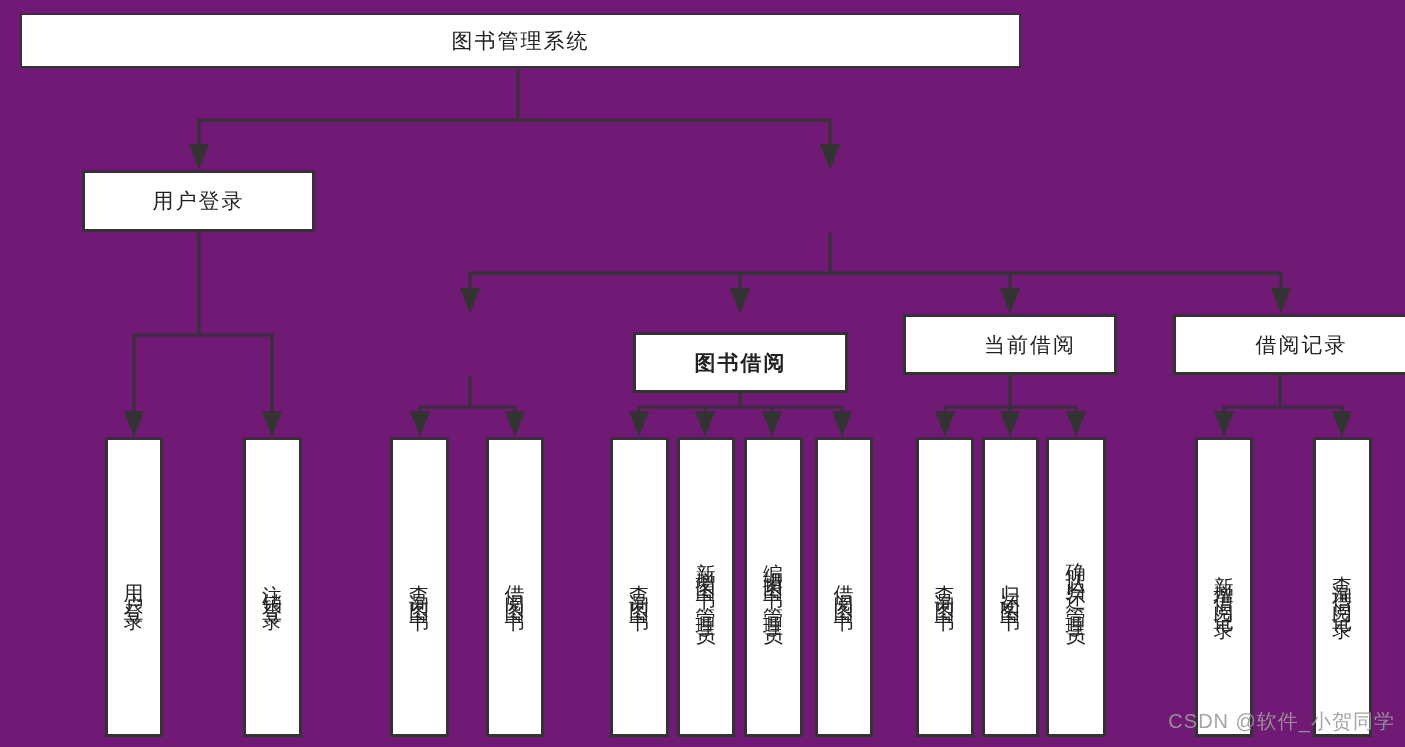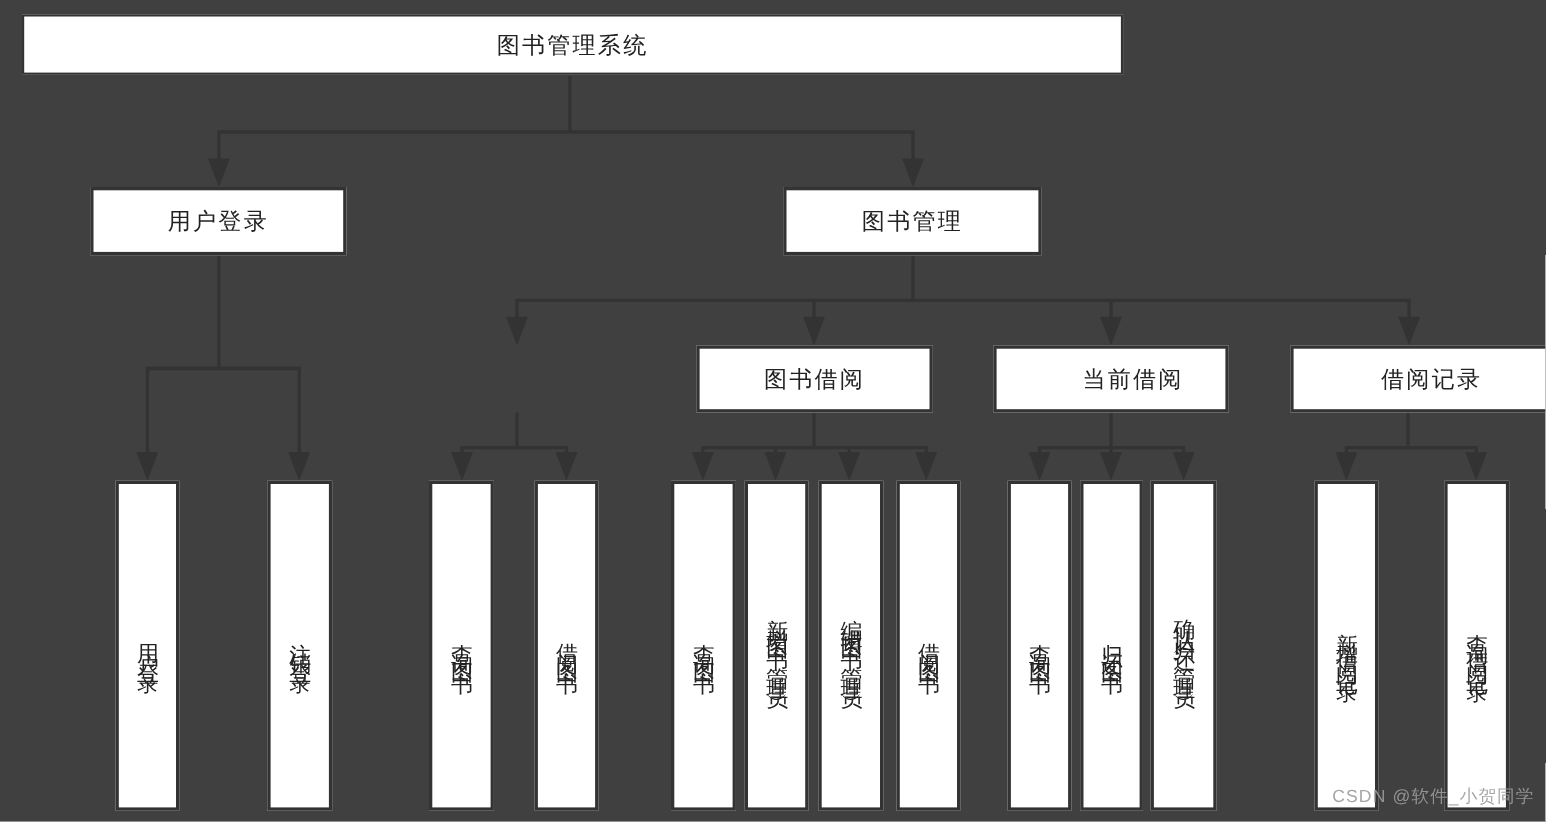--- a/index.html
+++ b/index.html
@@ -1,19 +1,19 @@
 <!DOCTYPE html>
 <html><head>
 <meta charset="utf-8">
 <style>
   html,body{margin:0;padding:0;background:#fff;}
   .canvas{
     position:relative;
     width:1405px;height:747px;
-    background:#404040;
+    background:#701a75;
     font-family:"Liberation Sans","DejaVu Sans",sans-serif;
     color:#222222;
     overflow:hidden;
   }
   svg.connectors{position:absolute;left:0;top:0;z-index:1;}
   .node{
     position:absolute;
     box-sizing:border-box;
     border:3px solid #333333;
     background:#ffffff;
@@ -43,21 +43,21 @@
     letter-spacing:9px;
     line-height:1;
     color:#222222;
     white-space:nowrap;
   }
   .watermark{
     position:absolute;
     right:10px;
     bottom:12px;
     z-index:5;
-    font-size:16px;
+    font-size:20px;
     color:#9b9b9b;
     opacity:0.9;
     letter-spacing:1px;
     pointer-events:none;
   }
 </style>
 </head>
 <body>
 
 <div class="canvas">
@@ -106,23 +106,22 @@
 
     <path d="M1280,375 V407"></path>
     <path d="M1224,415 V407 H1342 V415"></path>
     <polygon points="1214,411 1234,411 1224,437" fill="#333333" stroke="none"></polygon>
     <polygon points="1332,411 1352,411 1342,437" fill="#333333" stroke="none"></polygon>
   </svg>
 
   <div class="node root" style="left:20px;top:13px;width:1001px;height:55px;">图书管理系统</div>
 
   <div class="node" style="left:82px;top:170px;width:233px;height:62px;">用户登录</div>
-  <div class="node" style="left:712px;top:170px;width:235px;height:62px;">图书管理</div>
 
-  <div class="node" style="left:633px;top:314px;width:215px;height:61px;">图书借阅</div>
+  <div class="node" style="left:633px;top:332px;width:215px;height:61px;font-weight:bold;">图书借阅</div>
   <div class="node" style="left:903px;top:314px;width:214px;height:61px;padding-left:40px;">当前借阅</div>
   <div class="node" style="left:1173px;top:314px;width:257px;height:61px;">借阅记录</div>
 
   <div class="leaf" style="left:105px;top:437px;width:58px;height:300px;">
     <span>用户登录</span>
   </div>
   <div class="leaf" style="left:243px;top:437px;width:59px;height:300px;">
     <span>注销登录</span>
   </div>
 

